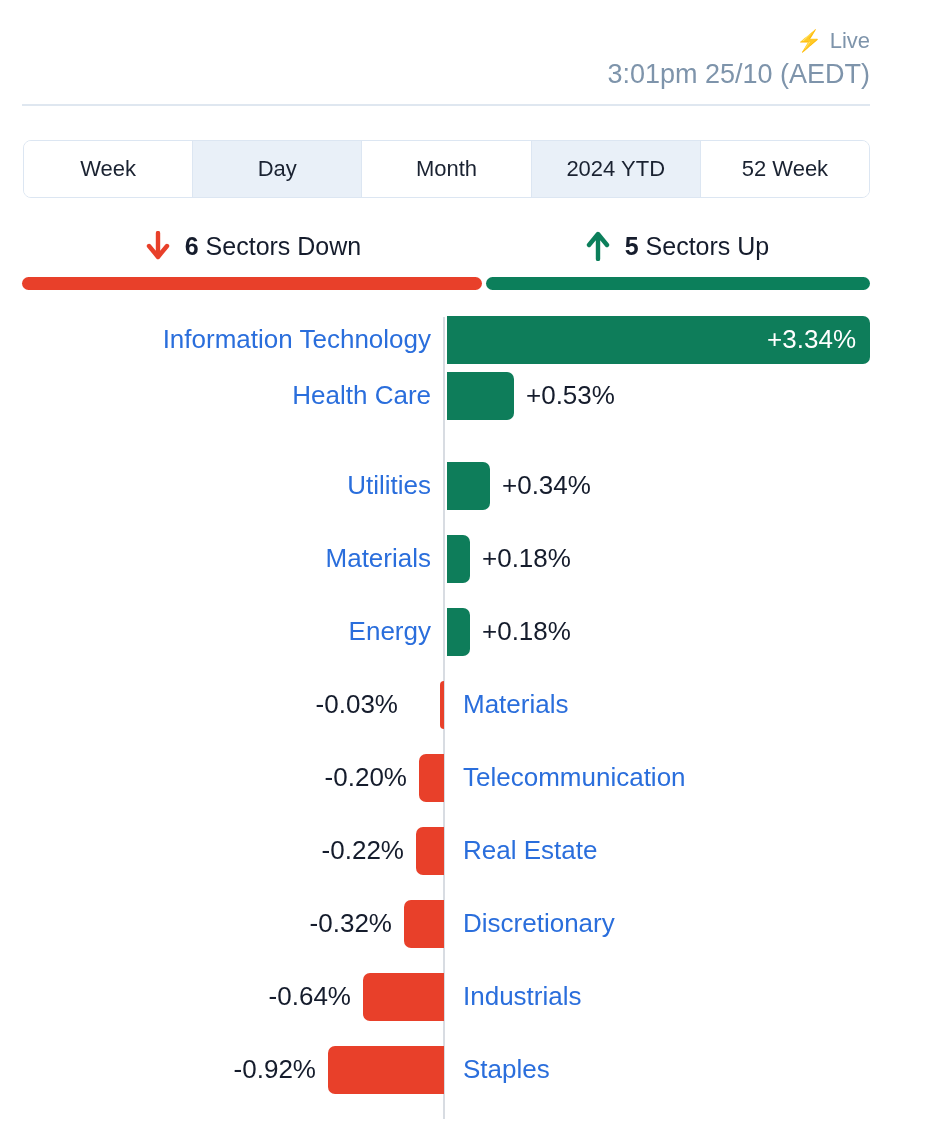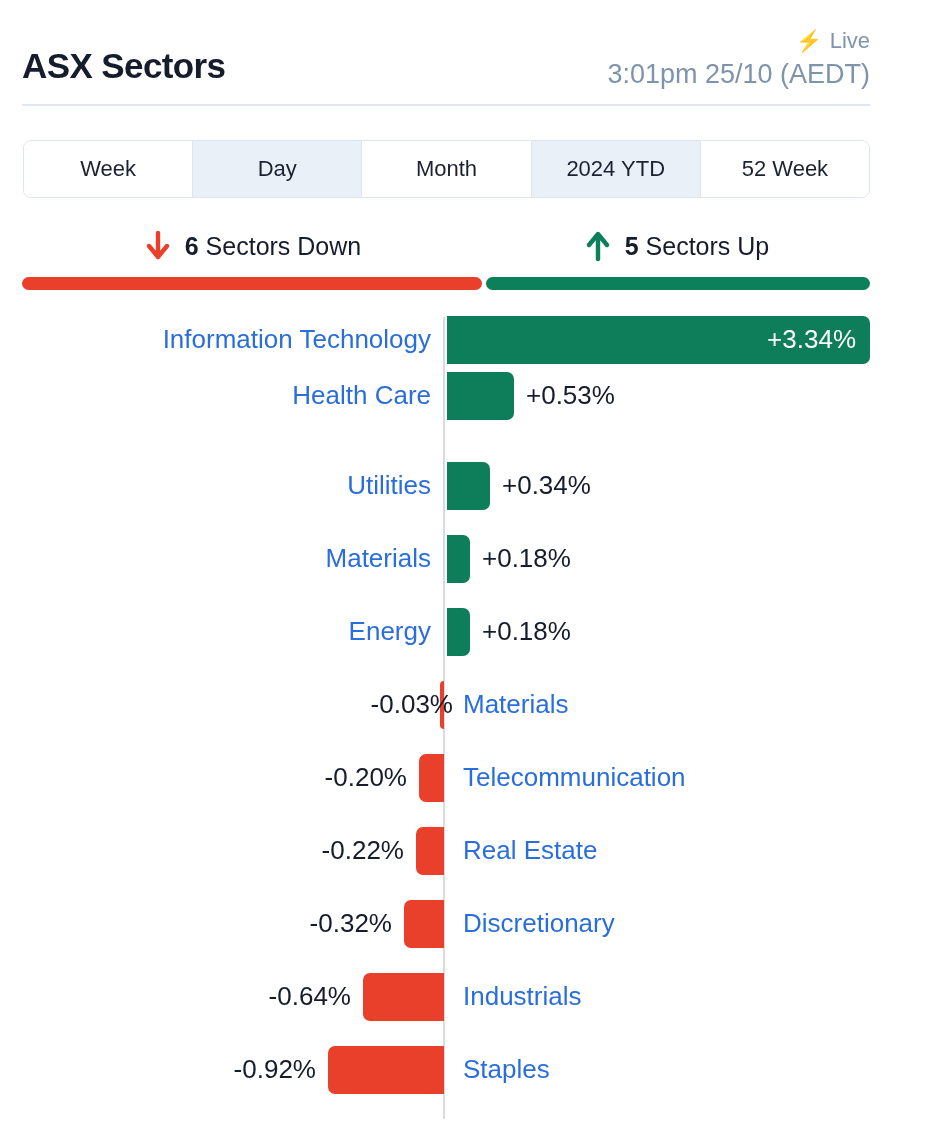--- a/index.html
+++ b/index.html
@@ -220,21 +220,20 @@
     right: 90px;
     text-align: right;
   }
 </style>
 </head>
 <body>
 
 <div class="widget">
 
   <div class="header">
-    <h1 class="title">ASX Sectors</h1>
     <div class="live-wrap">
       <div class="live-row">
         <span class="bolt-icon">⚡</span>
         <span class="live-label">Live</span>
       </div>
       <div class="timestamp">3:01pm 25/10 (AEDT)</div>
     </div>
   </div>
   <div class="header-rule"></div>
 
@@ -299,21 +298,21 @@
         <div class="row-value outside-right" style="left: 482px;">+0.18%</div>
       </div>
       <div class="bar-row" style="top: 292px;">
         <div class="bar pos" style="width: 23px; background: rgb(14, 125, 90);"></div>
         <div class="row-name left" style="right: 515px;">Energy</div>
         <div class="row-value outside-right" style="left: 482px;">+0.18%</div>
       </div>
       <div class="bar-row" style="top: 365px;">
         <div class="bar neg" style="width: 4px; background: rgb(232, 64, 42); left: 440px;"></div>
         <div class="row-name right" style="left: 463px;">Materials</div>
-        <div class="row-value outside-left" style="right: 493px; margin-left: 30px;">-0.03%</div>
+        <div class="row-value outside-left" style="right: 548px; margin-left: 30px;">-0.03%</div>
       </div>
       <div class="bar-row" style="top: 438px;">
         <div class="bar neg" style="width: 25px; background: rgb(232, 64, 42); left: 419px;"></div>
         <div class="row-name right" style="left: 463px;">Telecommunication</div>
         <div class="row-value outside-left" style="right: 539px;">-0.20%</div>
       </div>
       <div class="bar-row" style="top: 511px;">
         <div class="bar neg" style="width: 28px; background: rgb(232, 64, 42); left: 416px;"></div>
         <div class="row-name right" style="left: 463px;">Real Estate</div>
         <div class="row-value outside-left" style="right: 542px;">-0.22%</div>

